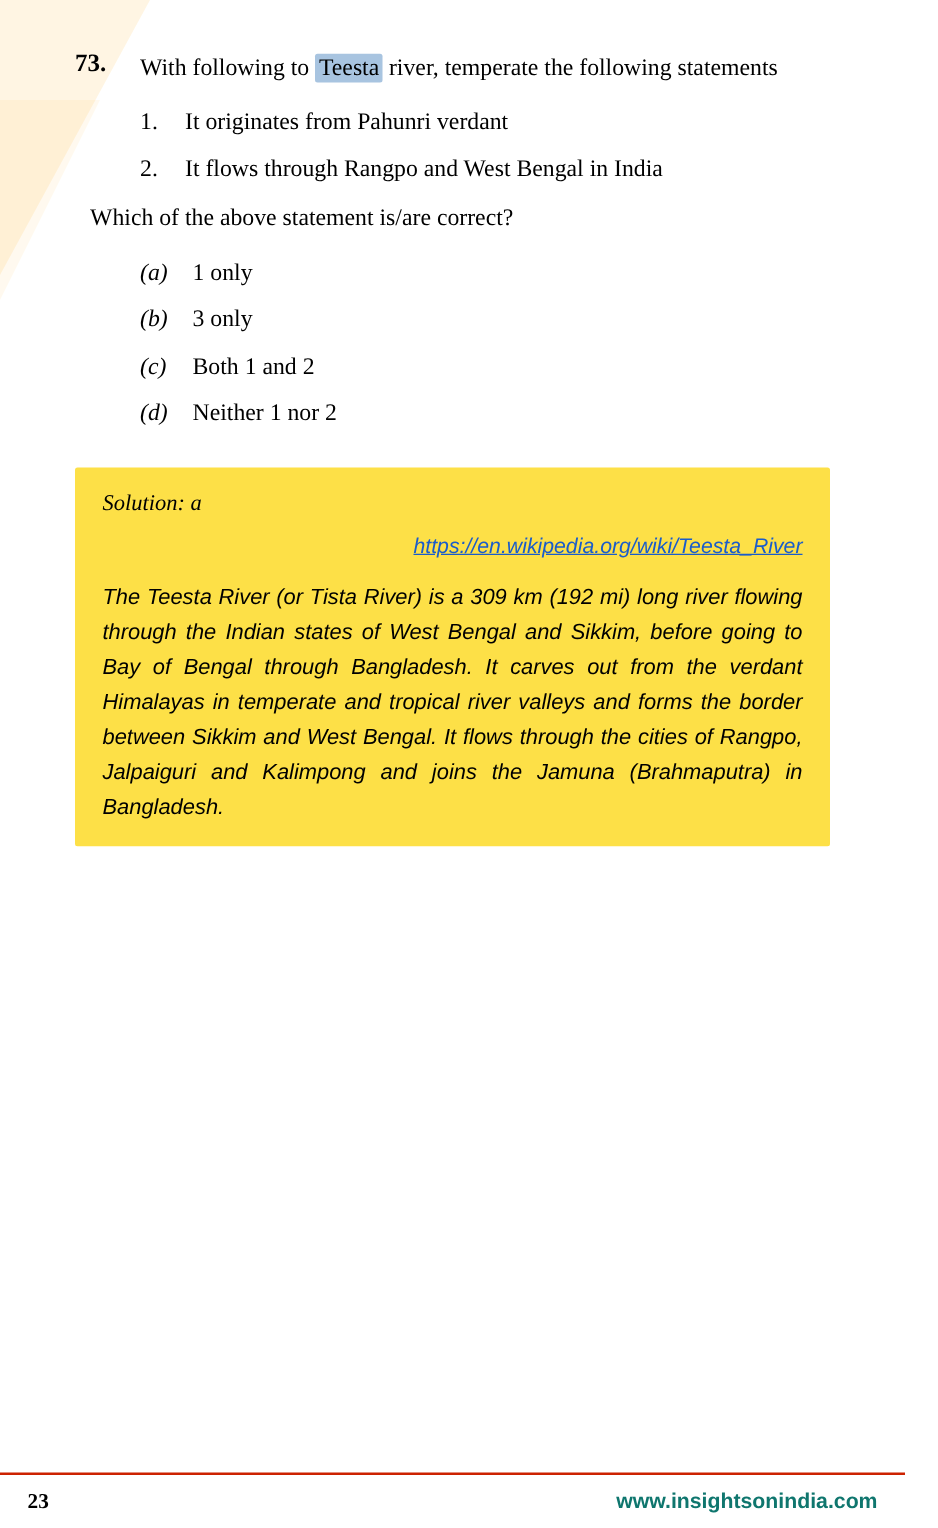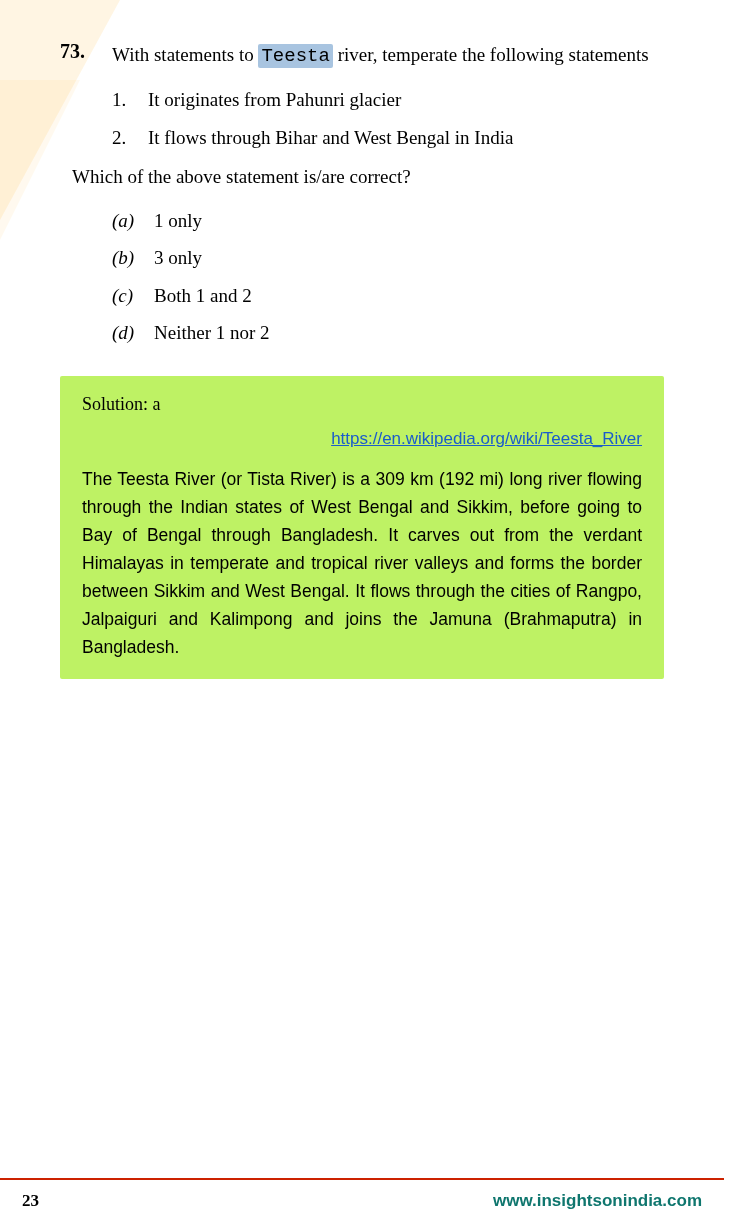--- a/index.html
+++ b/index.html
@@ -85,21 +85,20 @@
       color: #000;
       font-family: 'Georgia', serif;
       text-align: justify;
     }
 
     .highlight-word {
       background-color: #a8c4e0;
       color: #000;
       padding: 1px 3px;
       border-radius: 2px;
-      font-family: Liberation Mono, monospace;
     }
 
     .statements-list {
       margin: 10px 0 10px 52px;
       list-style: none;
     }
 
     .statements-list li {
       display: flex;
       align-items: flex-start;
@@ -155,23 +154,24 @@
       font-family: 'Georgia', serif;
     }
 
     .opt-text {
       font-size: 19px;
       color: #000;
       font-family: Liberation Serif, serif;
     }
 
     .solution-box {
-      background-color: #bef264;
+      background-color: #fde047;
       padding: 18px 22px;
       border-radius: 2px;
+      font-style: italic;
     }
 
     .solution-label {
       font-size: 18px;
       font-family: 'Georgia', serif;
       color: #000;
       margin-bottom: 14px;
       font-weight: normal;
     }
 
@@ -233,32 +233,32 @@
     <div class="bg-triangle-mid"></div>
   </div>
 
   <div class="content">
 
     <div class="question-block">
 
       <div class="question-header">
         <span class="question-number">73.</span>
         <span class="question-text">
-          <span>With statements to </span><span class="highlight-word">Teesta</span><span> river, temperate the following statements</span>
+          <span>With following to </span><span class="highlight-word">Teesta</span><span> river, temperate the following statements</span>
         </span>
       </div>
 
       <ul class="statements-list">
         <li>
           <span class="stmt-num">1.</span>
-          <span class="stmt-text">It originates from Pahunri glacier</span>
+          <span class="stmt-text">It originates from Pahunri verdant</span>
         </li>
         <li>
           <span class="stmt-num">2.</span>
-          <span class="stmt-text">It flows through Bihar and West Bengal in India</span>
+          <span class="stmt-text">It flows through Rangpo and West Bengal in India</span>
         </li>
       </ul>
 
       <div class="which-statement">Which of the above statement is/are correct?</div>
 
       <ul class="options-list">
         <li>
           <span class="opt-label">(a)</span>
           <span class="opt-text">1 only</span>
         </li>

